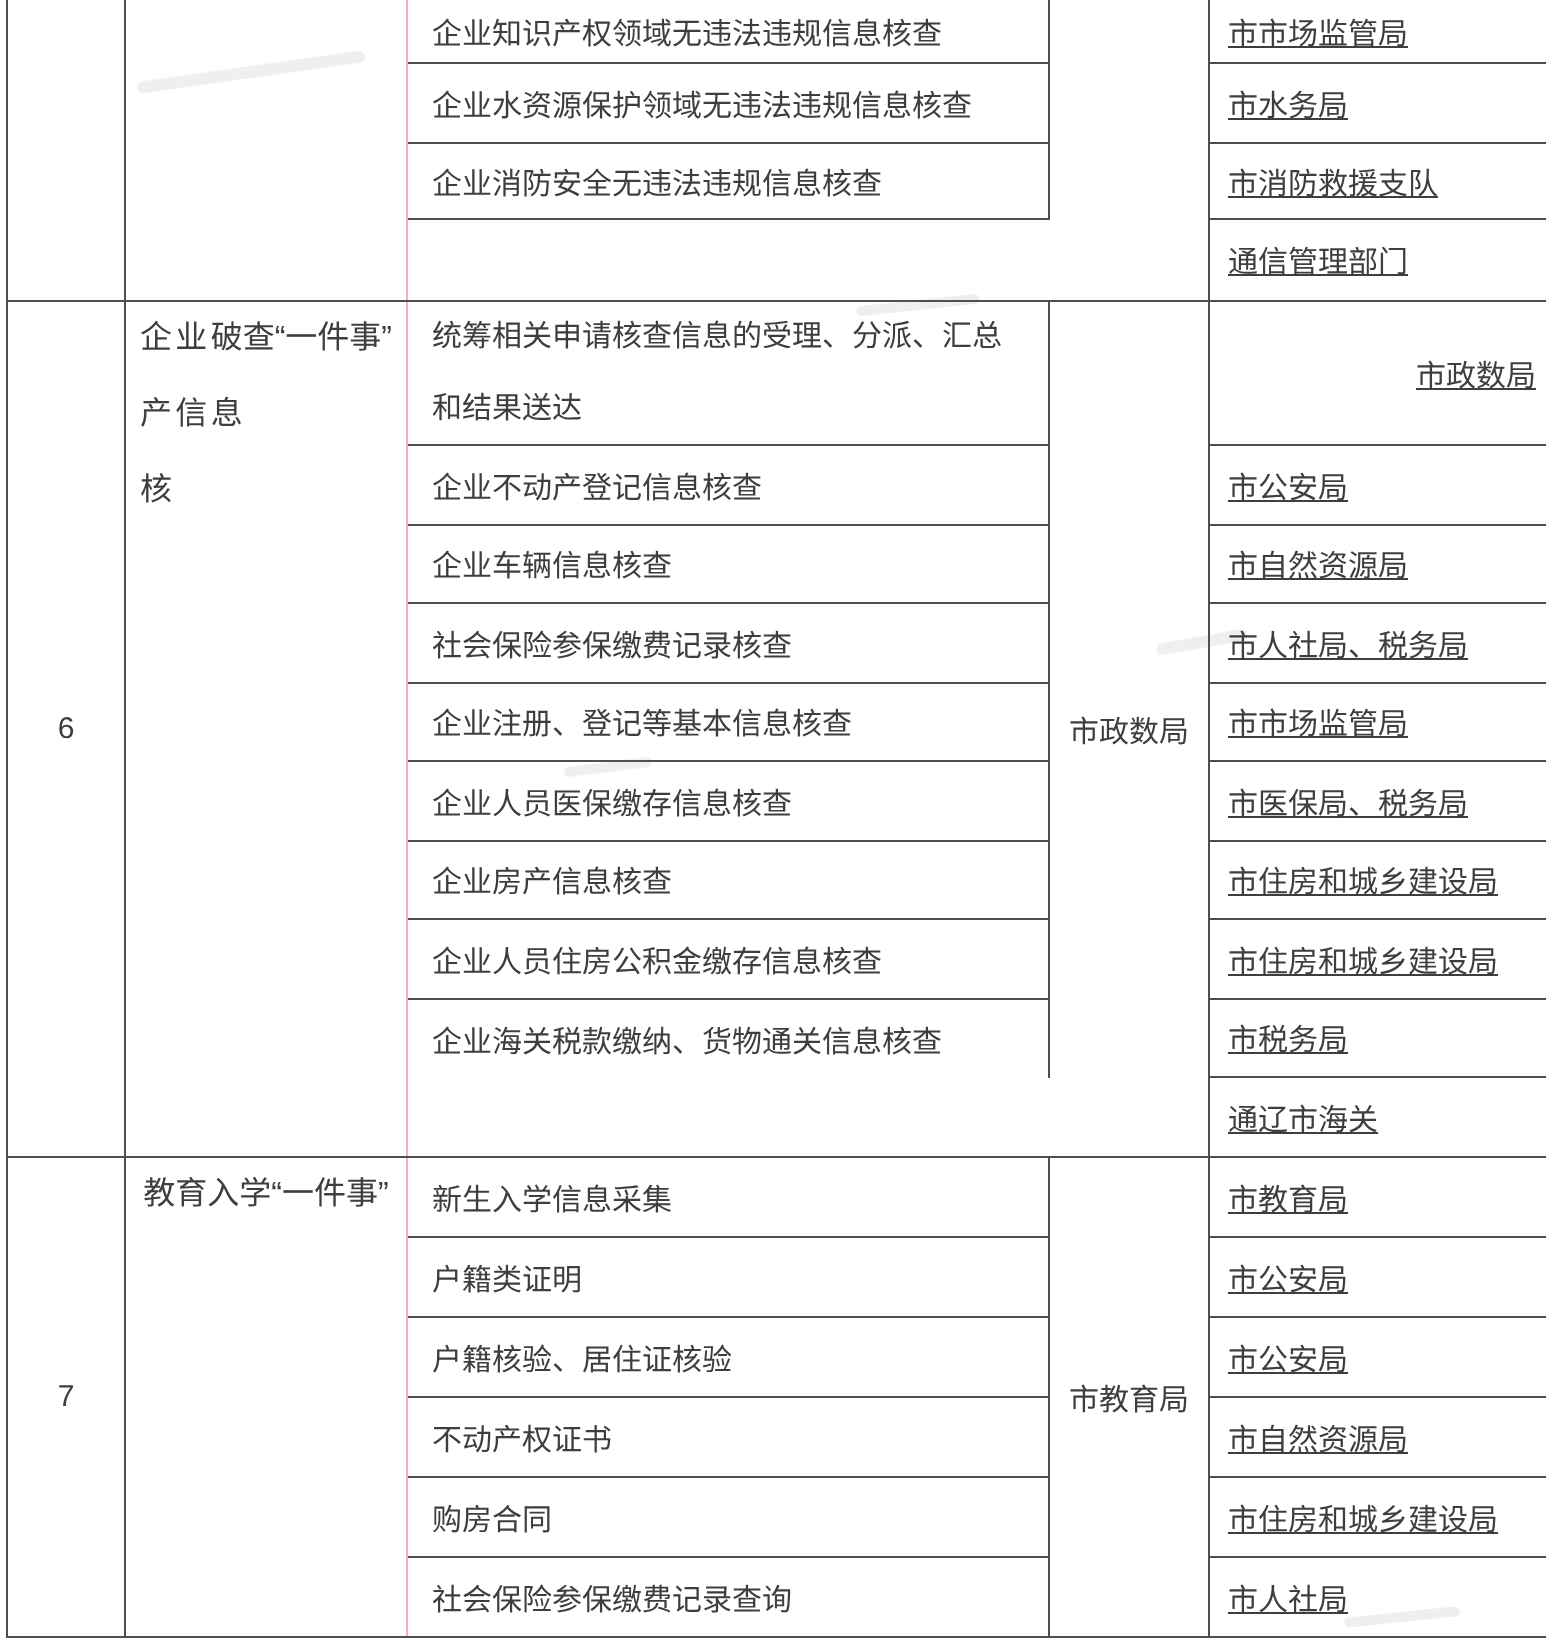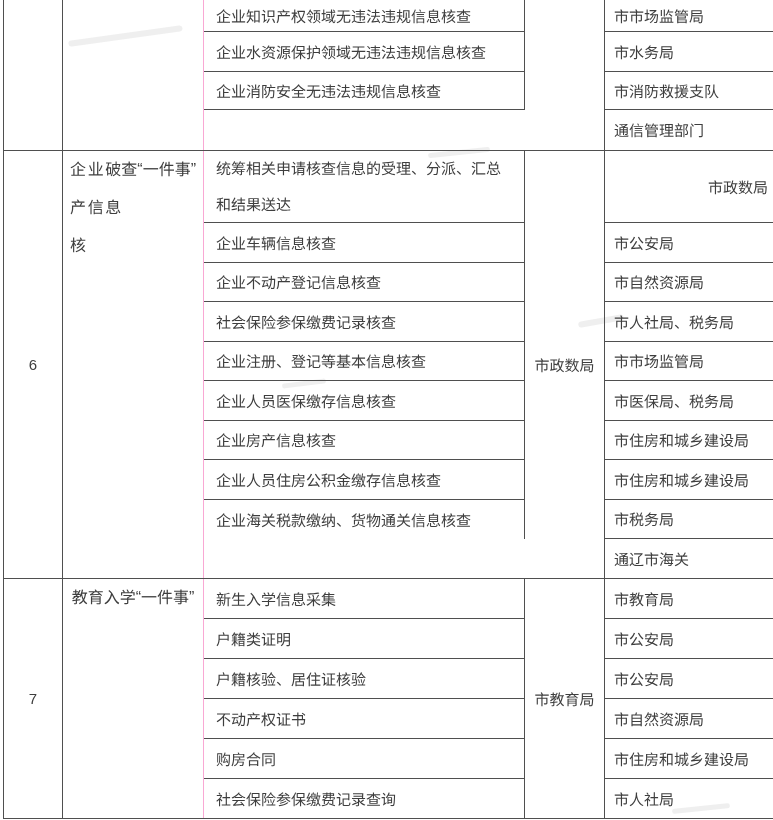--- a/index.html
+++ b/index.html
@@ -28,21 +28,21 @@
   .col-tasks{width:321px;box-sizing:border-box;display:flex;flex-direction:column;}
   .col-coord{width:80px;border-right:1px solid #4f4f4f;display:flex;align-items:center;justify-content:center;box-sizing:border-box;}
   .col-depts{flex:1;display:flex;flex-direction:column;}
 
   .task-cell{
     box-sizing:border-box;border-right:1px solid #4f4f4f;border-bottom:1px solid #4f4f4f;
     display:flex;align-items:center;padding:0 10px 0 12px;
   }
   .dept-cell{
     box-sizing:border-box;border-bottom:1px solid #4f4f4f;
-    display:flex;align-items:center;padding:0 6px 0 9px;
+    display:flex;align-items:center;padding:0 6px 0 9px;text-decoration:underline;
   }
   .task-cell.last,.dept-cell.last{border-bottom:none;}
   .task-cell.tall{line-height:36px;}
 
   .h32{height:32px;}
   .h38{height:38px;align-items:center;}
   .h39{height:39px;}
   .h40{height:40px;}
   .h395{height:39.5px;}
   .h72{height:72px;justify-content:flex-end;}
@@ -100,24 +100,24 @@
         </div>
       <div class="col-cat">
         <div class="cat-line justify">企业破产信息核</div>
         <div class="cat-line">查“一件事”</div>
       </div>
       <div class="col-tasks">
         <div class="task-cell h72 tall">
             <span>统筹相关申请核查信息的受理、分派、汇总和结果送达</span>
           </div>
         <div class="task-cell h395">
+            <span>企业不动产登记信息核查</span>
+          </div>
+        <div class="task-cell h395">
             <span>企业车辆信息核查</span>
-          </div>
-        <div class="task-cell h395">
-            <span>企业不动产登记信息核查</span>
           </div>
         <div class="task-cell h395">
             <span>社会保险参保缴费记录核查</span>
           </div>
         <div class="task-cell h395">
             <span>企业注册、登记等基本信息核查</span>
           </div>
         <div class="task-cell h395">
             <span>企业人员医保缴存信息核查</span>
           </div>

